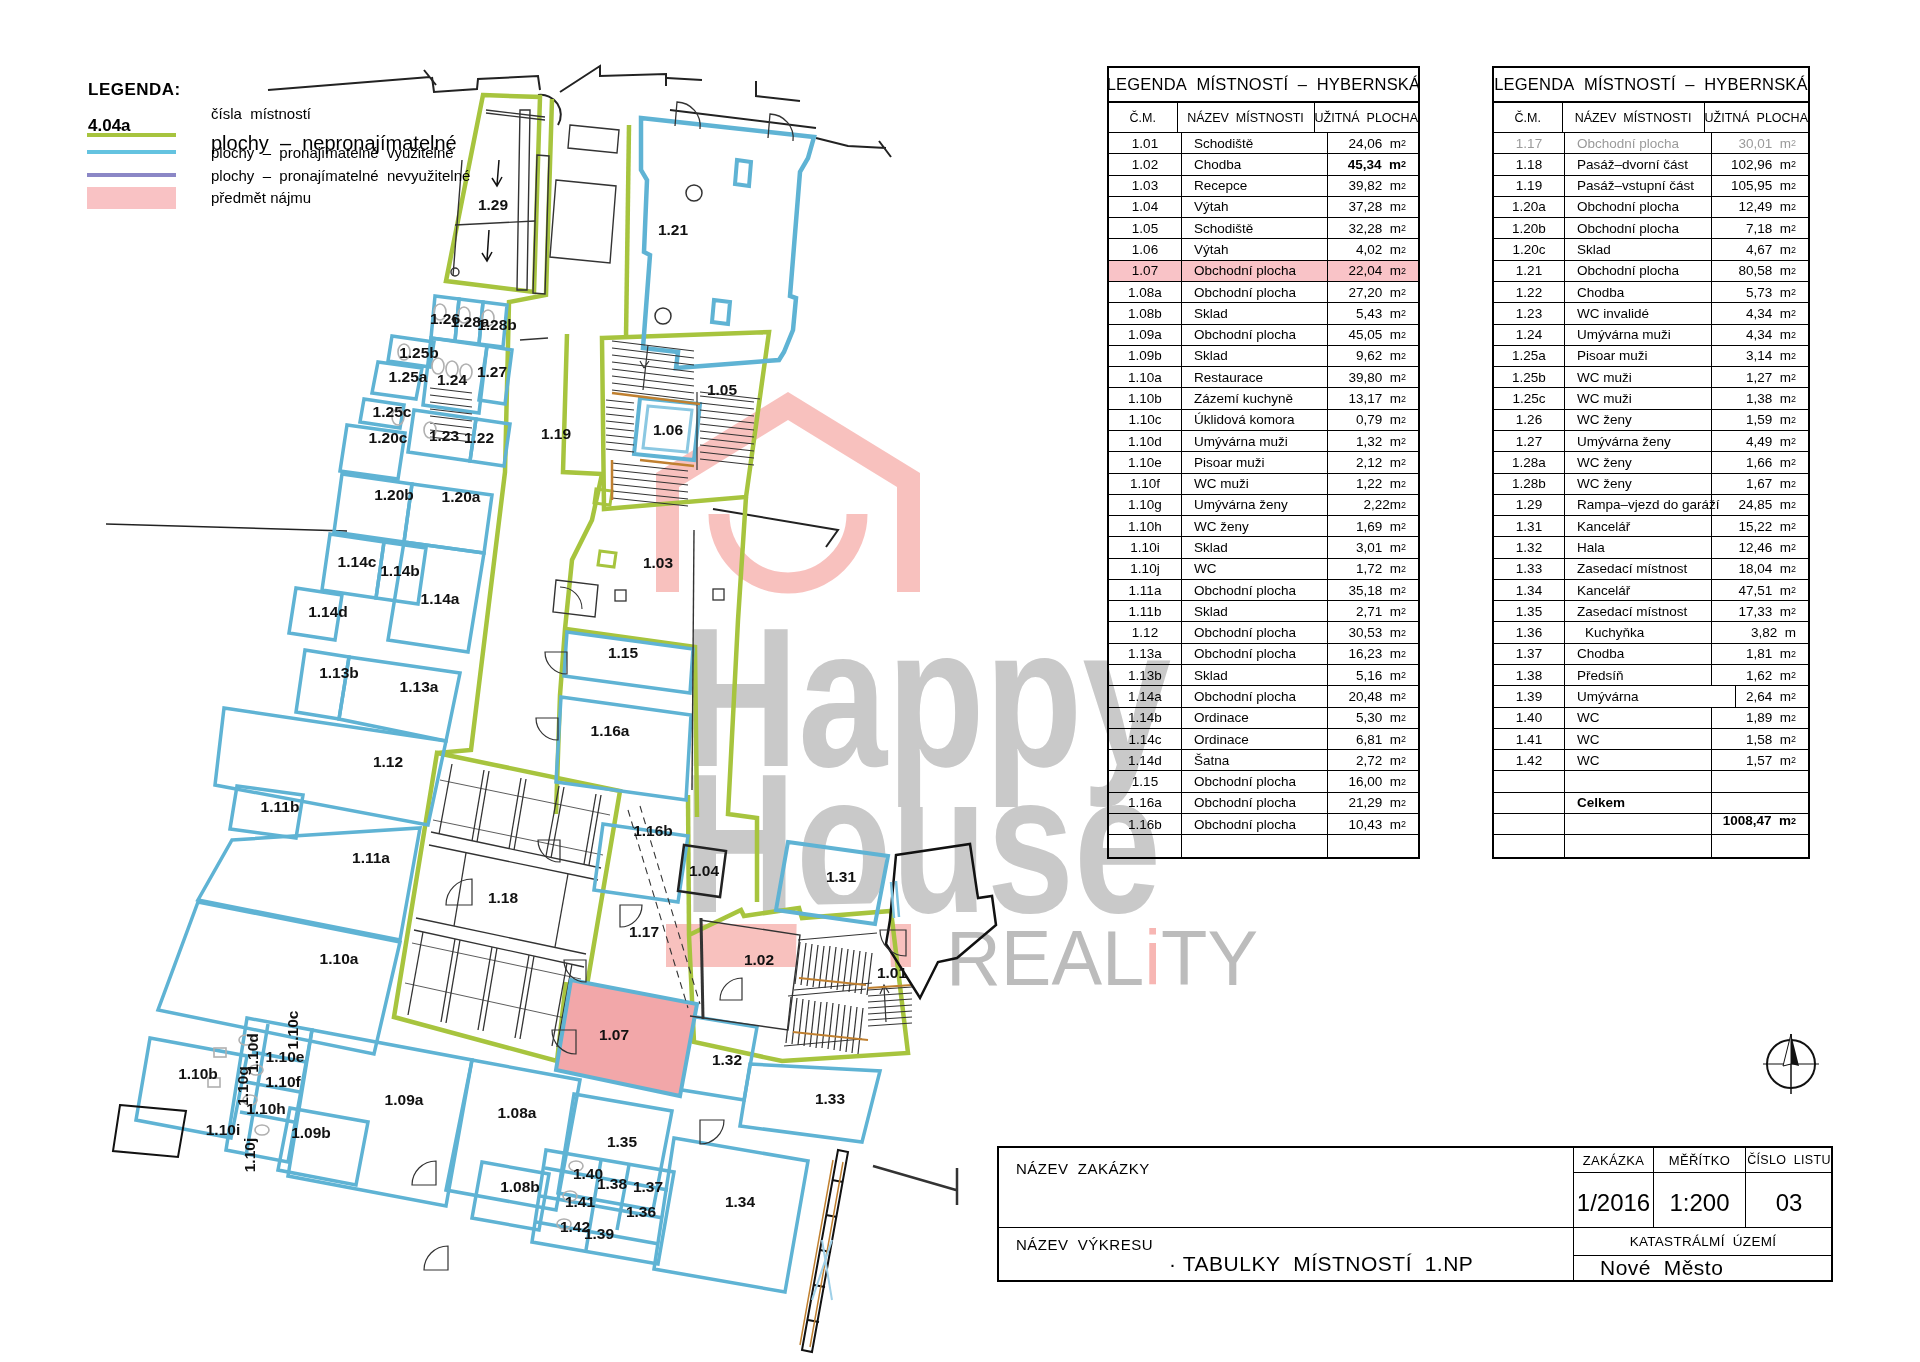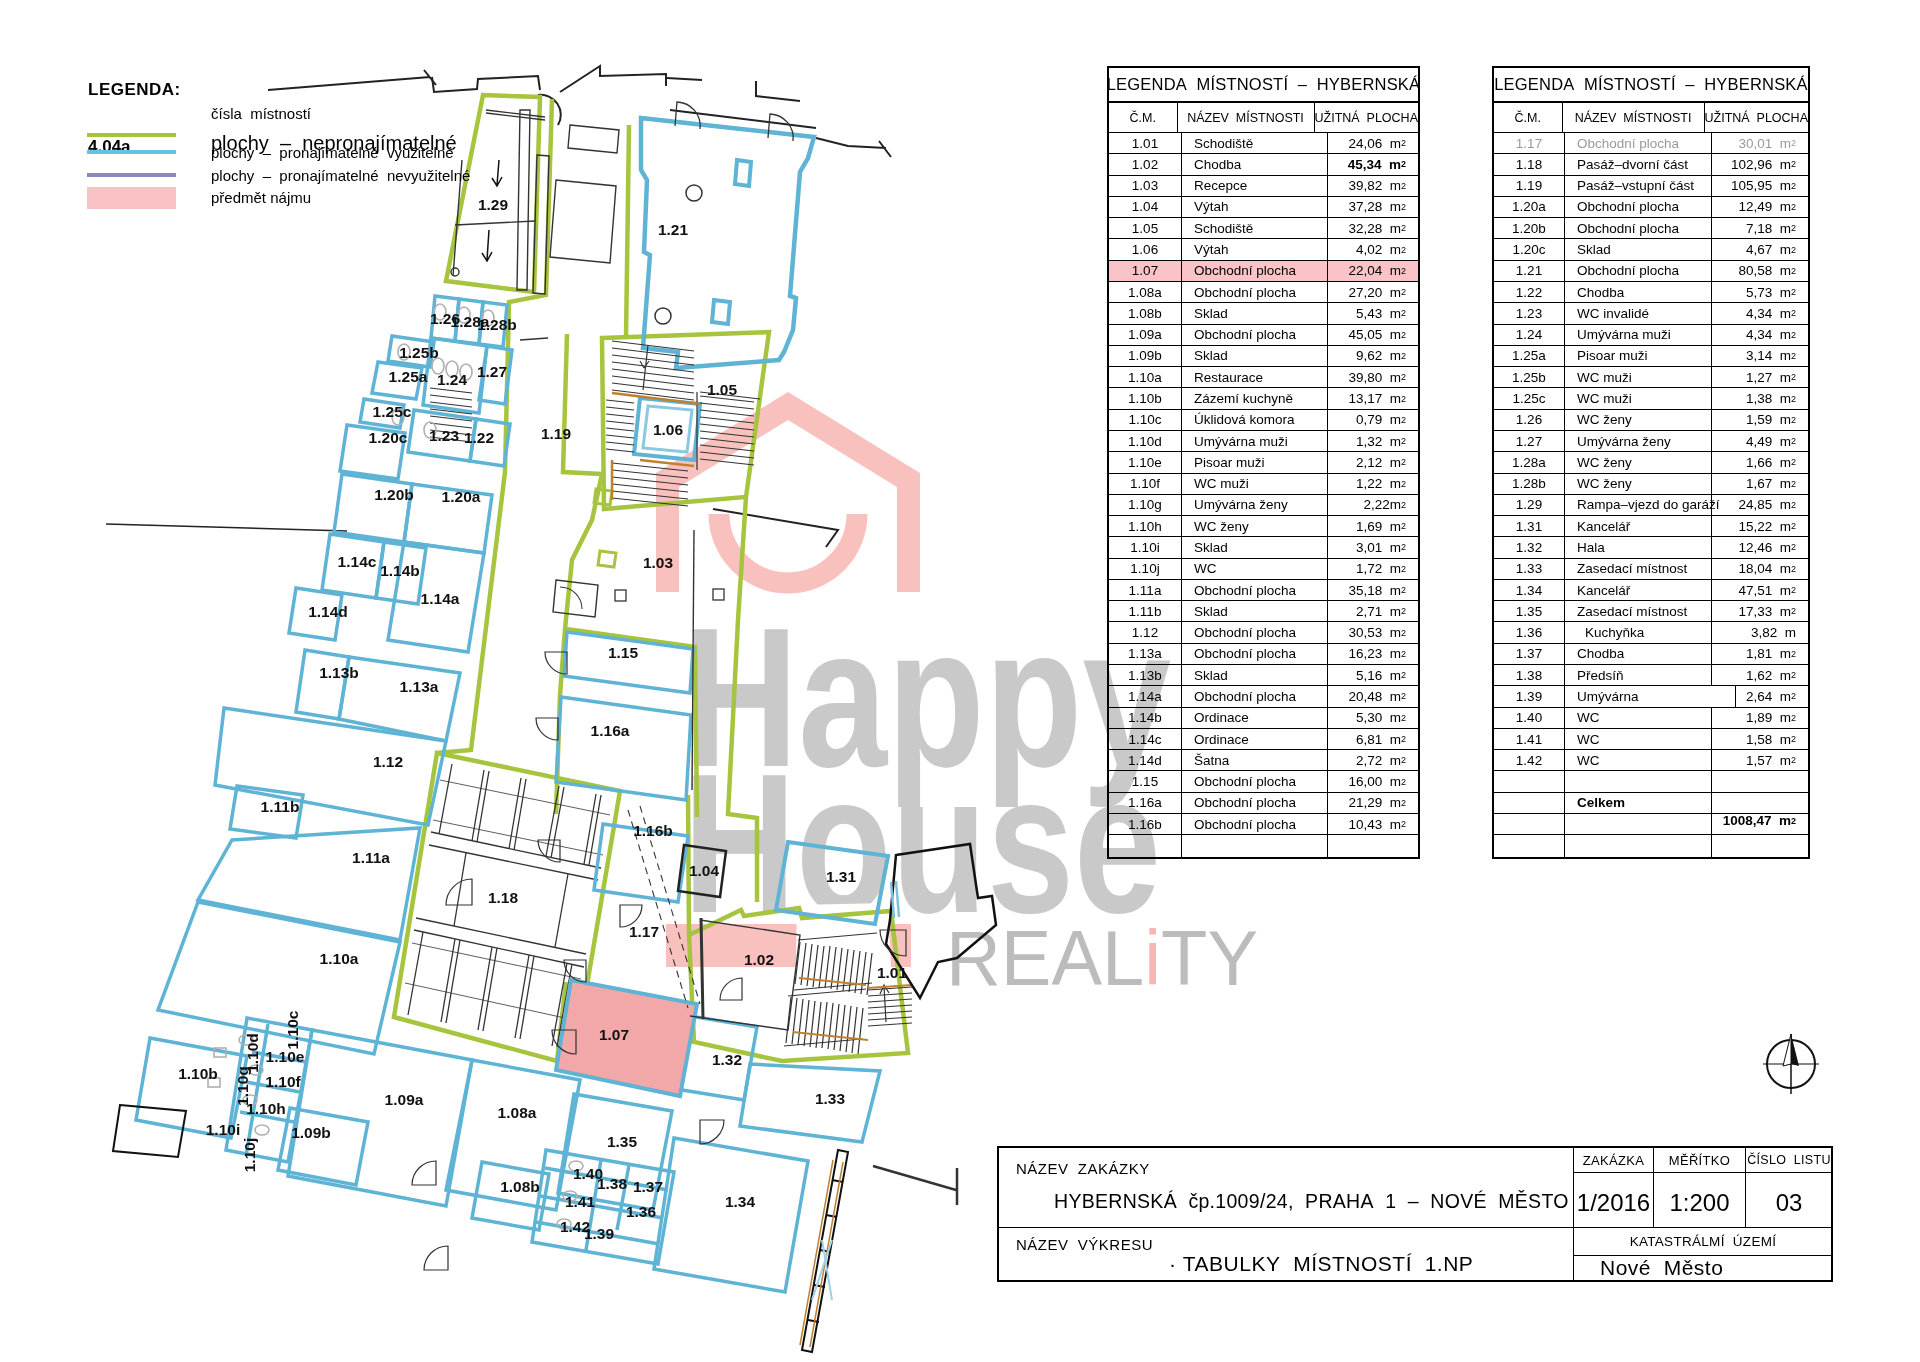--- a/index.html
+++ b/index.html
@@ -445,21 +445,21 @@
 <circle cx="1791" cy="1064" r="24" stroke-width="2"></circle>
 <path d="M 1763,1064 L 1819,1064" stroke-width="1.2"></path>
 <path d="M 1791,1034 L 1791,1094" stroke-width="1.5"></path>
 <path d="M 1791,1034 L 1799,1066 L 1791,1064 Z" fill="#111" stroke="none"></path>
 <path d="M 1791,1034 L 1783,1066 L 1791,1064 Z" fill="#fff" stroke="#111" stroke-width="1"></path>
 </g>
 </svg>
 
 <div class="abs" style="left:88px;top:80px;font-size:17px;font-weight:bold;letter-spacing:0.5px;">LEGENDA:</div>
 
-<div class="abs" style="left:88px;top:116px;font-size:17px;font-weight:bold;margin-top:21px;">4.04a</div>
+<div class="abs" style="left:88px;top:116px;font-size:17px;font-weight:bold;">4.04a</div>
 
 <div class="abs" style="left:211px;top:105px;font-size:15px;">čísla&nbsp; místností</div>
 
 <div class="abs" style="left:211px;top:132px;font-size:20px;">plochy&nbsp; –&nbsp; nepronajímatelné</div>
 
 <div class="abs" style="left:211px;top:144px;font-size:15px;">plochy&nbsp; –&nbsp; pronajímatelné&nbsp; využitelné</div>
 
 <div class="abs" style="left:211px;top:167px;font-size:15px;">plochy&nbsp; –&nbsp; pronajímatelné&nbsp; nevyužitelné</div>
 
 <div class="abs" style="left:211px;top:189px;font-size:15px;">předmět nájmu</div>
@@ -827,21 +827,20 @@
       <div class="c1" style="width:70px;"></div>
       <div class="c2" style="width:148px;"></div>
       <div class="c3" style="flex:1;"></div>
     </div>
 </div>
 
 <div class="abs" style="left:997px;top:1146px;width:836px;height:136px;border:2px solid #000;box-sizing:border-box;">
 
   <div class="abs" style="left:0;top:0;width:574px;height:80px;border-bottom:1.5px solid #000;box-sizing:border-box;">
     <div class="abs" style="left:17px;top:12px;font-size:15px;letter-spacing:0.5px;white-space:nowrap;">NÁZEV&nbsp; ZAKÁZKY</div>
-    <div class="abs" style="left:55px;top:42px;font-size:19.5px;letter-spacing:0.3px;white-space:nowrap;">HYBERNSKÁ&nbsp; čp.1009/24,&nbsp; PRAHA&nbsp; 1&nbsp; –&nbsp; NOVÉ&nbsp; MĚSTO</div>
   </div>
 
   <div class="abs" style="left:0;top:80px;width:574px;height:52px;box-sizing:border-box;">
     <div class="abs" style="left:17px;top:8px;font-size:15px;letter-spacing:0.5px;white-space:nowrap;">NÁZEV&nbsp; VÝKRESU</div>
     <div class="abs" style="left:170px;top:24px;font-size:21px;letter-spacing:0.5px;white-space:nowrap;">·&nbsp;TABULKY&nbsp; MÍSTNOSTÍ&nbsp; 1.NP</div>
   </div>
 
   <div class="abs" style="left:574px;top:0;width:258px;height:132px;border-left:1.5px solid #000;box-sizing:border-box;">
 
     <div class="abs" style="left:0;top:0;width:80px;height:25px;border-bottom:1.5px solid #000;border-right:1.5px solid #000;box-sizing:border-box;text-align:center;font-size:13px;letter-spacing:0.3px;padding-top:5px;white-space:nowrap;">ZAKÁZKA</div>

